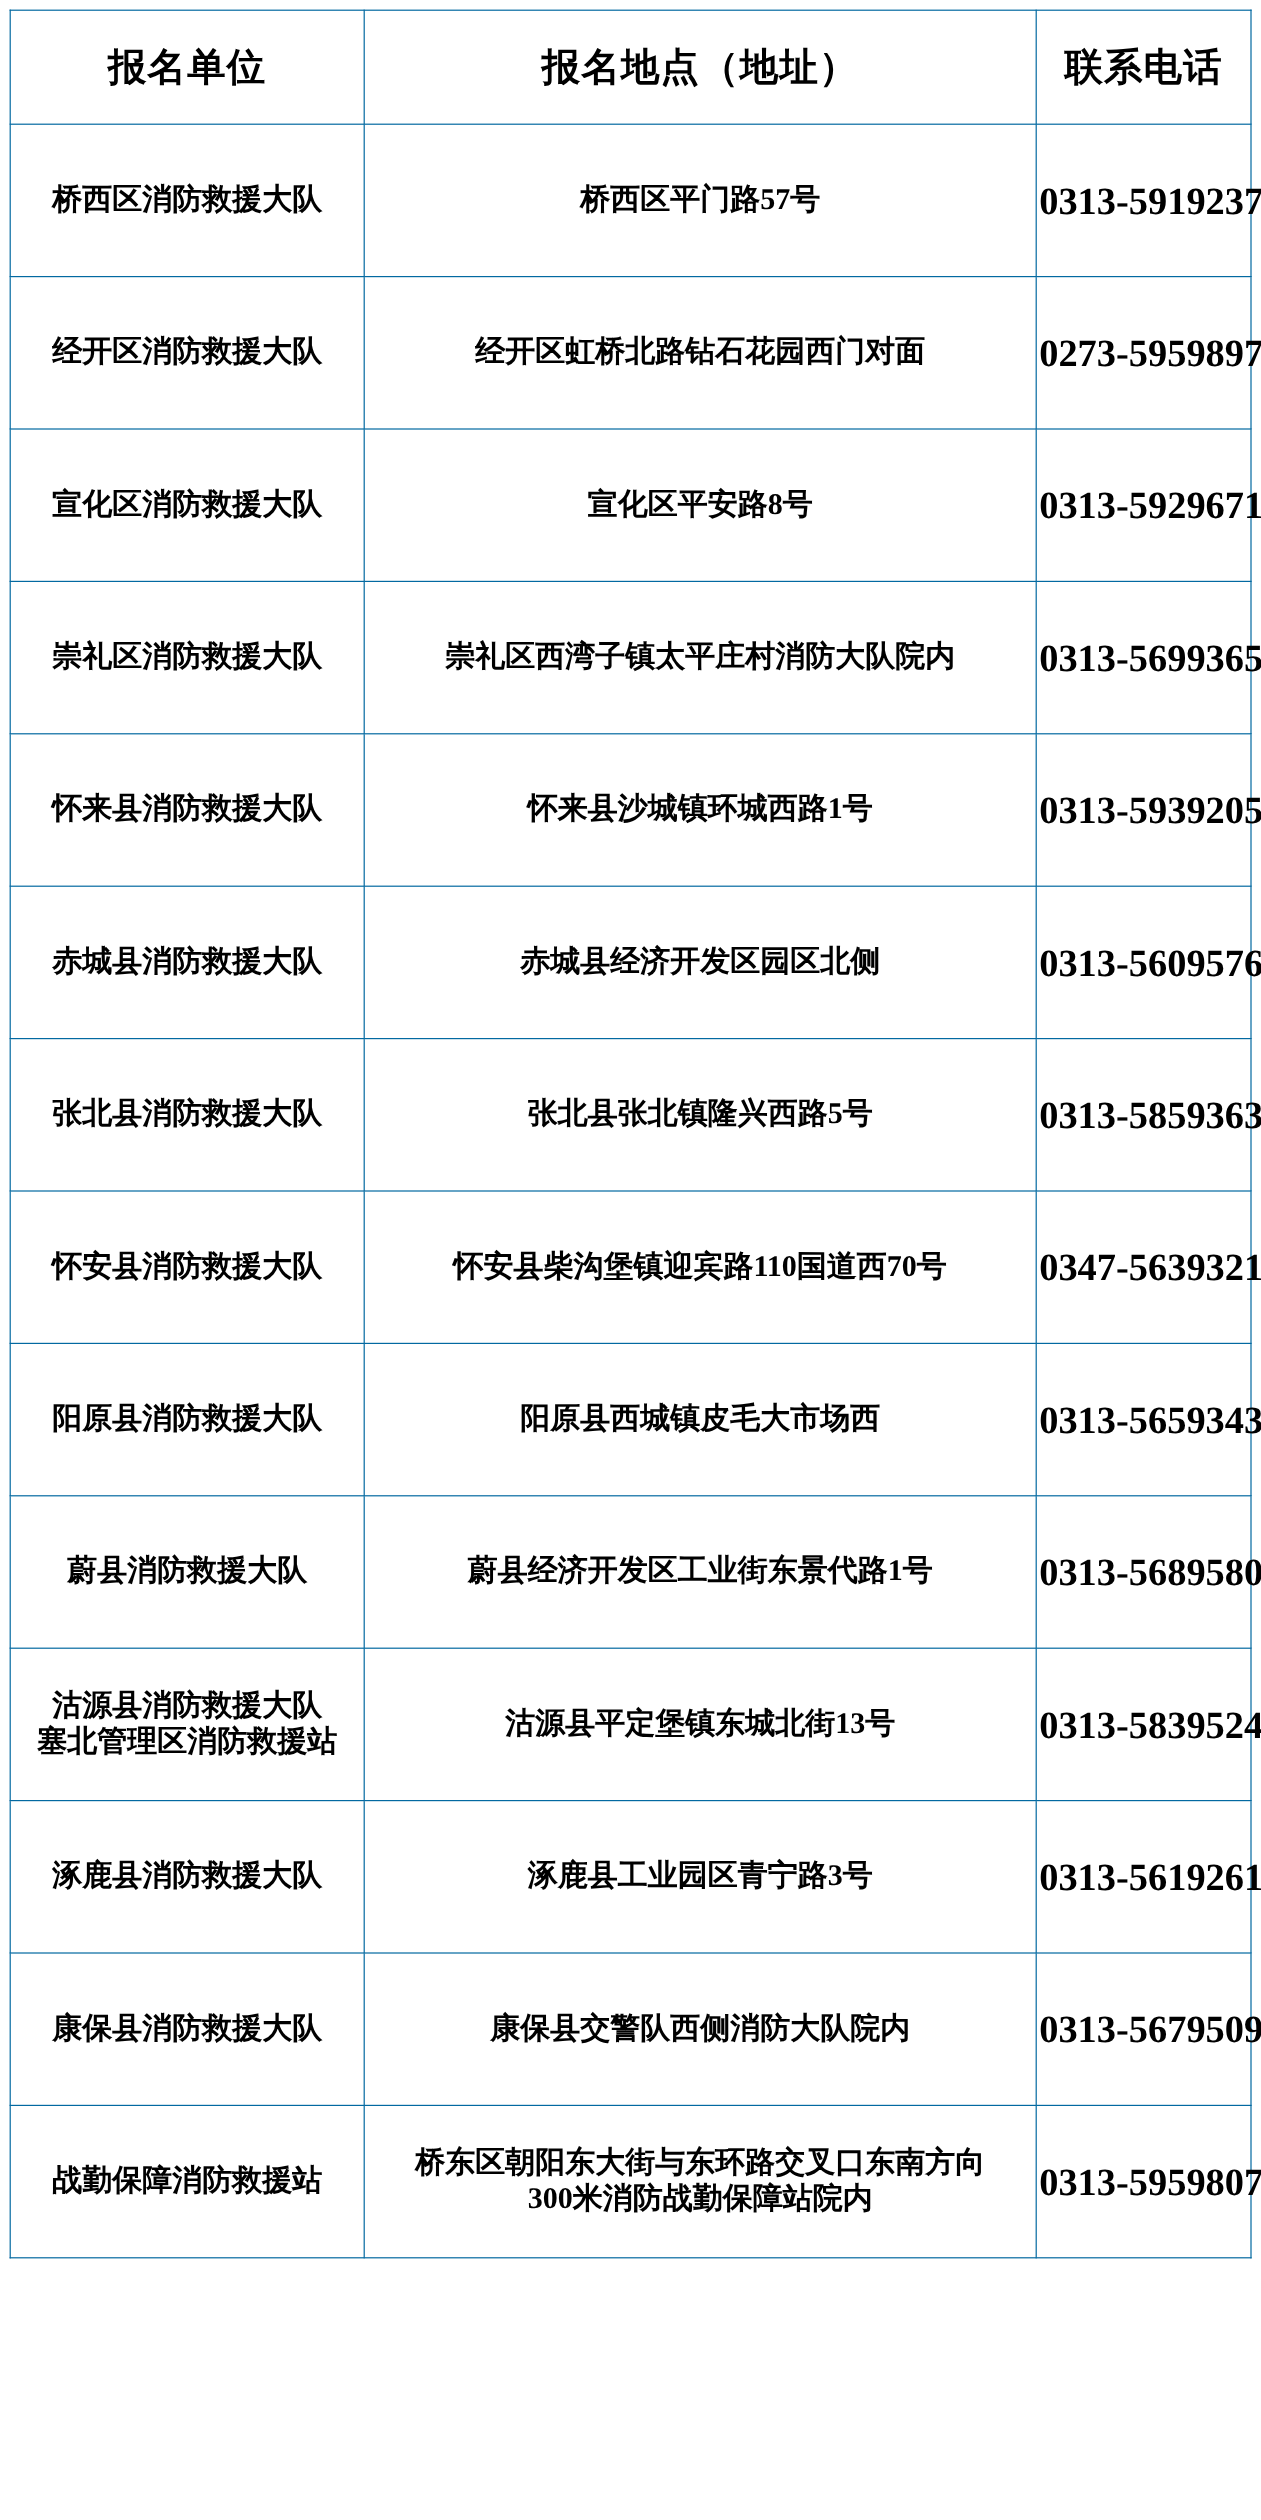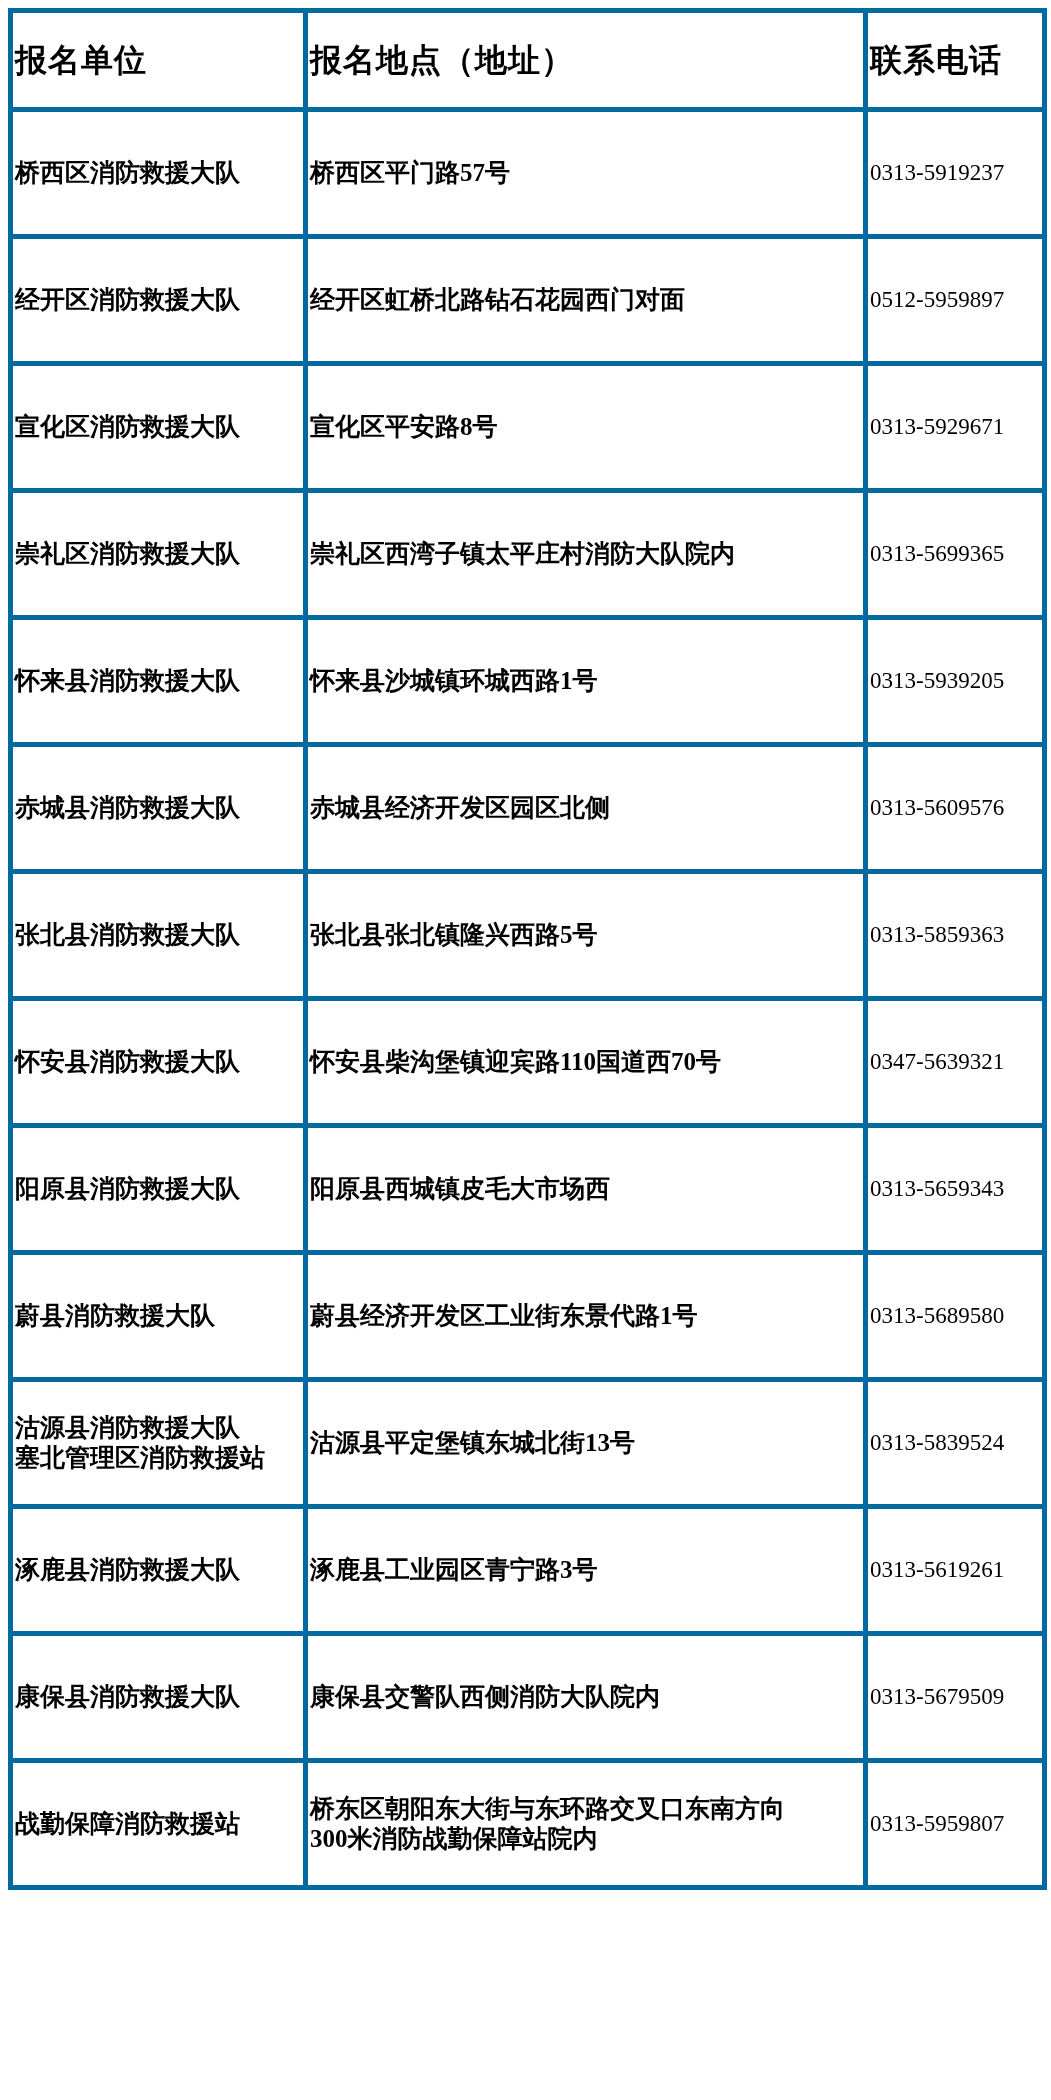--- a/index.html
+++ b/index.html
@@ -18,22 +18,22 @@
     padding: 8px 8px 8px 8px;
   }
   table.reg-table {
     border-collapse: collapse;
     width: 1034px;
     margin: 0 auto;
     table-layout: fixed;
   }
   table.reg-table td,
   table.reg-table th {
-    border: 5px solid #0369a1;
-    text-align: left;
+    border: 1px solid #0369a1;
+    text-align: center;
     vertical-align: middle;
     padding: 4px 2px;
     line-height: 1.25;
   }
   col.c-unit { width: 295px; }
   col.c-addr { width: 560px; }
   col.c-tel  { width: 179px; }
 
   thead th {
     height: 86px;
@@ -55,22 +55,22 @@
     padding-left: 6px;
     padding-right: 6px;
   }
   td.cell-addr {
     font-size: 25px;
     font-weight: bold;
     padding-left: 8px;
     padding-right: 8px;
   }
   td.cell-tel {
-    font-size: 23px;
-    font-weight: normal;
+    font-size: 32px;
+    font-weight: bold;
     font-family: "Liberation Serif", "DejaVu Serif", serif;
     letter-spacing: 0px;
     white-space: nowrap;
     padding-left: 2px;
     padding-right: 2px;
   }
   .two-line {
     display: block;
     line-height: 1.22;
   }
@@ -94,21 +94,21 @@
     </thead>
     <tbody>
       <tr>
         <td class="cell-unit">桥西区消防救援大队</td>
         <td class="cell-addr">桥西区平门路57号</td>
         <td class="cell-tel">0313-5919237</td>
       </tr>
       <tr>
         <td class="cell-unit">经开区消防救援大队</td>
         <td class="cell-addr">经开区虹桥北路钻石花园西门对面</td>
-        <td class="cell-tel">0512-5959897</td>
+        <td class="cell-tel">0273-5959897</td>
       </tr>
       <tr>
         <td class="cell-unit">宣化区消防救援大队</td>
         <td class="cell-addr">宣化区平安路8号</td>
         <td class="cell-tel">0313-5929671</td>
       </tr>
       <tr>
         <td class="cell-unit">崇礼区消防救援大队</td>
         <td class="cell-addr">崇礼区西湾子镇太平庄村消防大队院内</td>
         <td class="cell-tel">0313-5699365</td>

